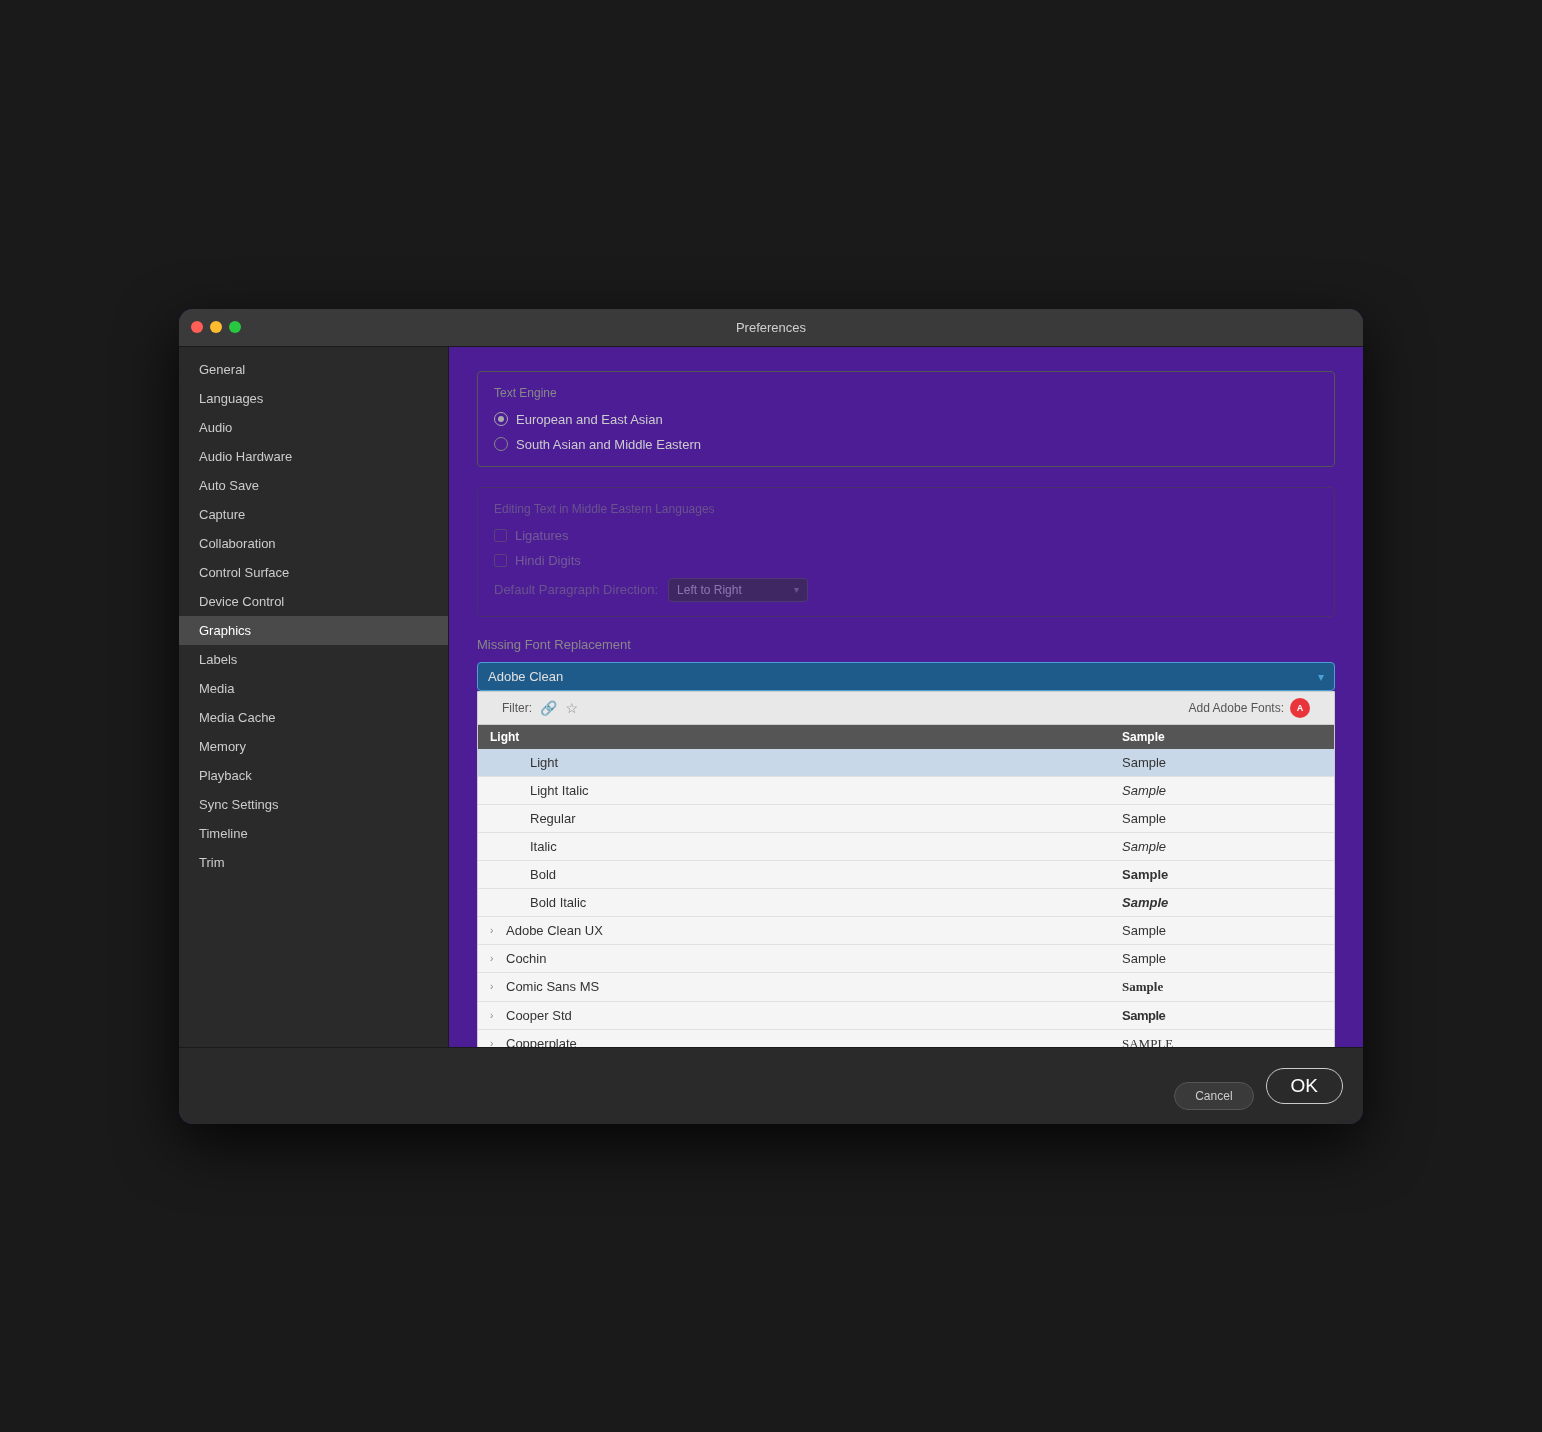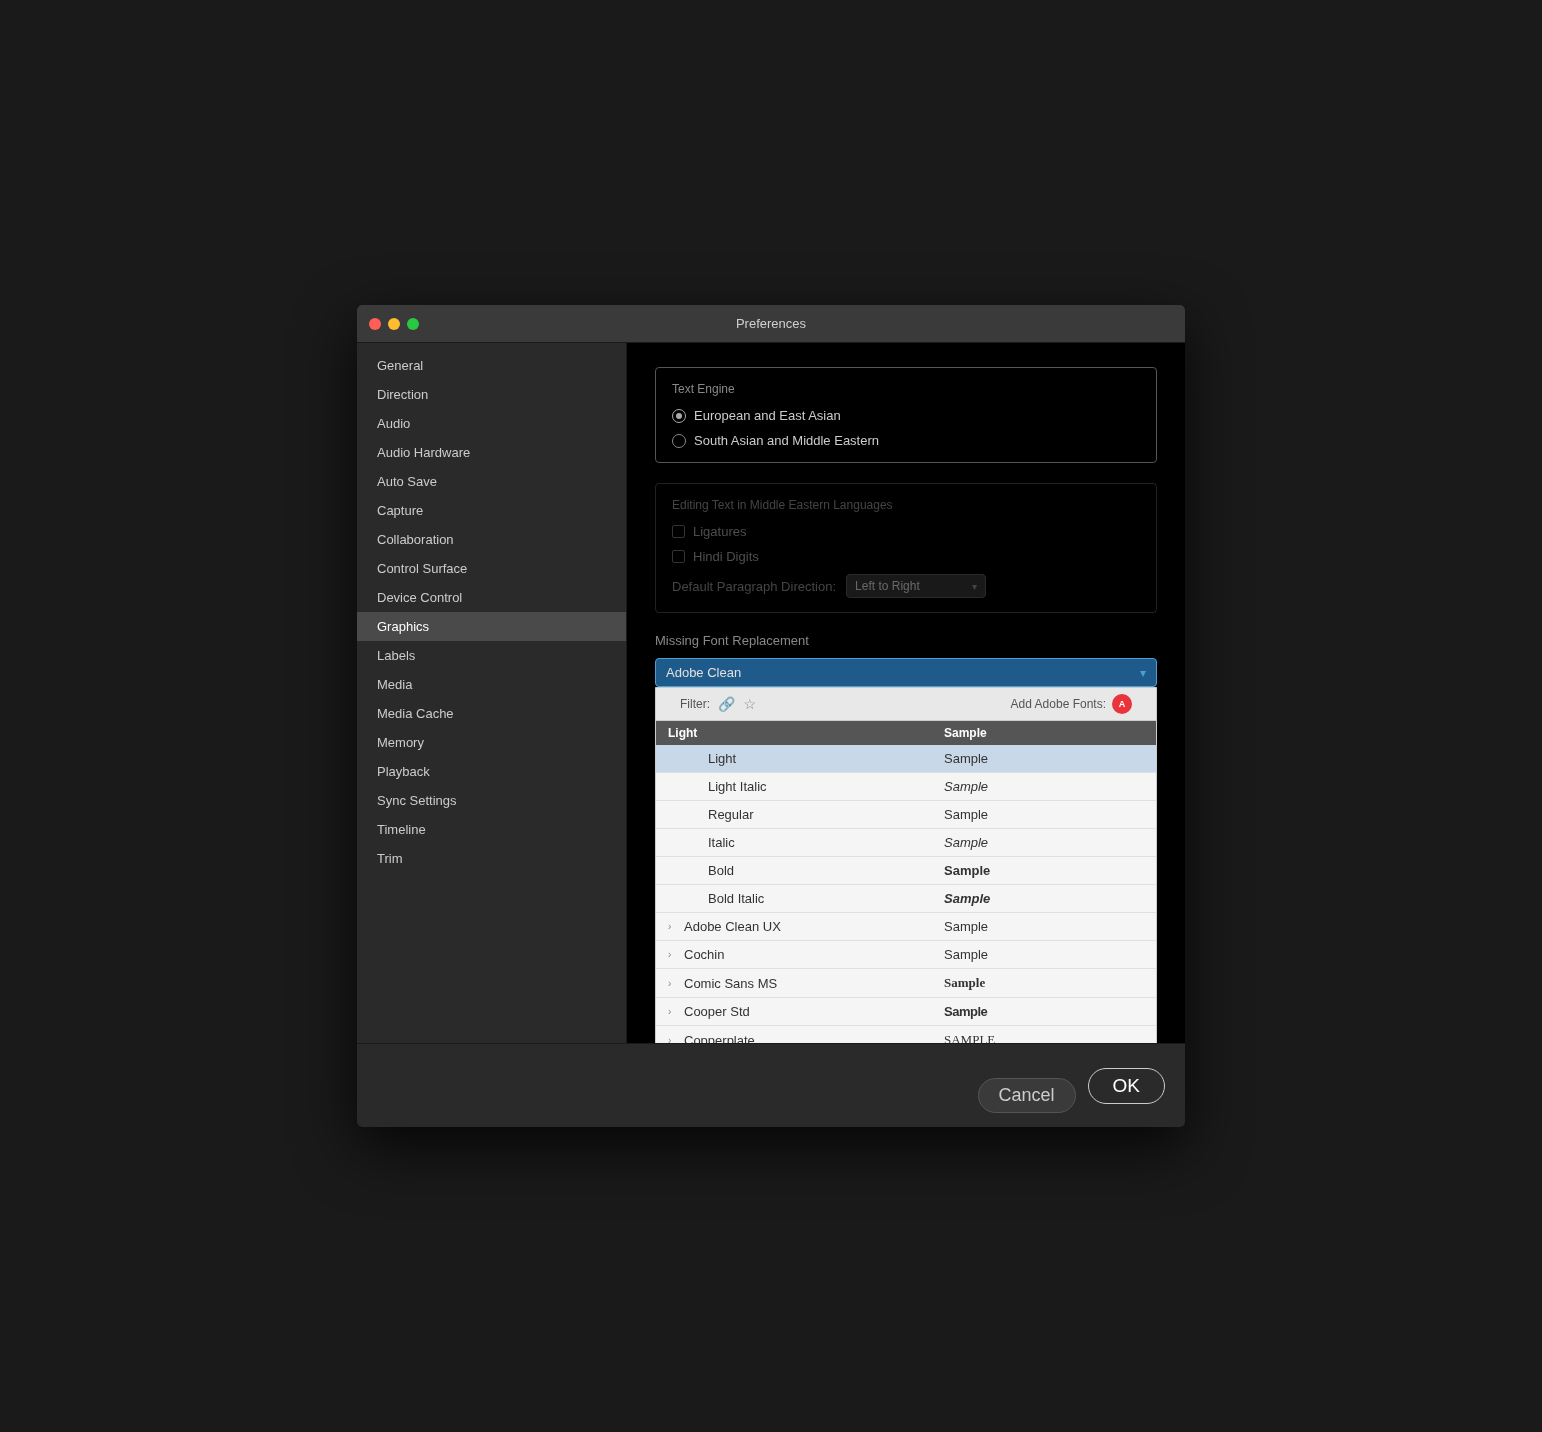--- a/index.html
+++ b/index.html
@@ -5,23 +5,23 @@
     * { box-sizing: border-box; margin: 0; padding: 0; }
     body {
       background: #1a1a1a;
       font-family: -apple-system, BlinkMacSystemFont, "Segoe UI", sans-serif;
       display: flex;
       justify-content: center;
       align-items: center;
       min-height: 100vh;
     }
     .window {
-      width: 828px;
-      background: #000000;
-      border-radius: 5px;
+      width: 1184px;
+      background: #4c1d95;
+      border-radius: 14px;
       overflow: hidden;
       box-shadow: 0 20px 60px rgba(0,0,0,0.8);
     }
     .titlebar {
       background: #3a3a3a;
       height: 38px;
       display: flex;
       align-items: center;
       justify-content: center;
       position: relative;
@@ -295,21 +295,21 @@
       background: #2a2a2a;
       border-top: 1px solid #1a1a1a;
       gap: 12px;
     }
     .btn-cancel {
       background: #3a3a3a;
       border: 1px solid #555;
       border-radius: 20px;
       padding: 6px 20px;
       color: #ccc;
-      font-size: 18px;
+      font-size: 12px;
       cursor: pointer;
       margin-top: 20px;
     }
     .btn-ok {
       background: transparent;
       border: 1.5px solid #ccc;
       border-radius: 20px;
       padding: 6px 24px;
       color: #fff;
       font-size: 19px;
@@ -327,21 +327,21 @@
       <div class="traffic-light tl-yellow"></div>
       <div class="traffic-light tl-green"></div>
     </div>
     <span class="titlebar-title">Preferences</span>
   </div>
 
   <div class="content">
 
     <div class="sidebar">
     <div class="sidebar-item">General</div>
-        <div class="sidebar-item">Direction</div>
+        <div class="sidebar-item">Languages</div>
         <div class="sidebar-item">Audio</div>
         <div class="sidebar-item">Audio Hardware</div>
         <div class="sidebar-item">Auto Save</div>
         <div class="sidebar-item">Capture</div>
         <div class="sidebar-item">Collaboration</div>
         <div class="sidebar-item">Control Surface</div>
         <div class="sidebar-item">Device Control</div>
         <div class="sidebar-item active">Graphics</div>
         <div class="sidebar-item">Labels</div>
         <div class="sidebar-item">Media</div>

